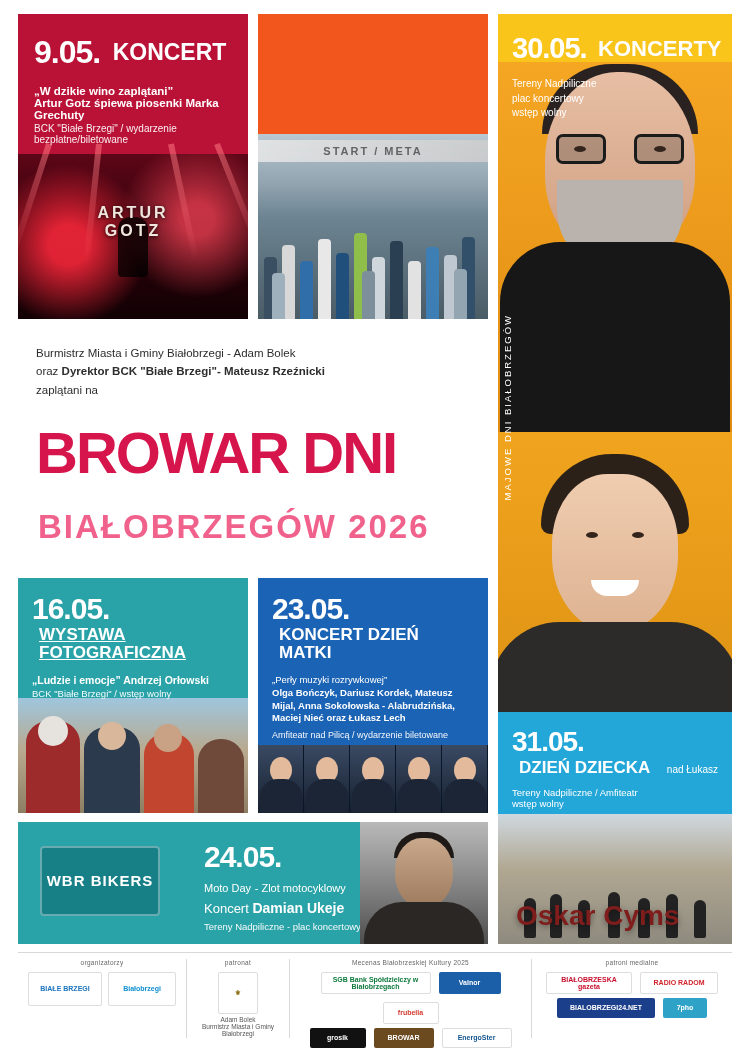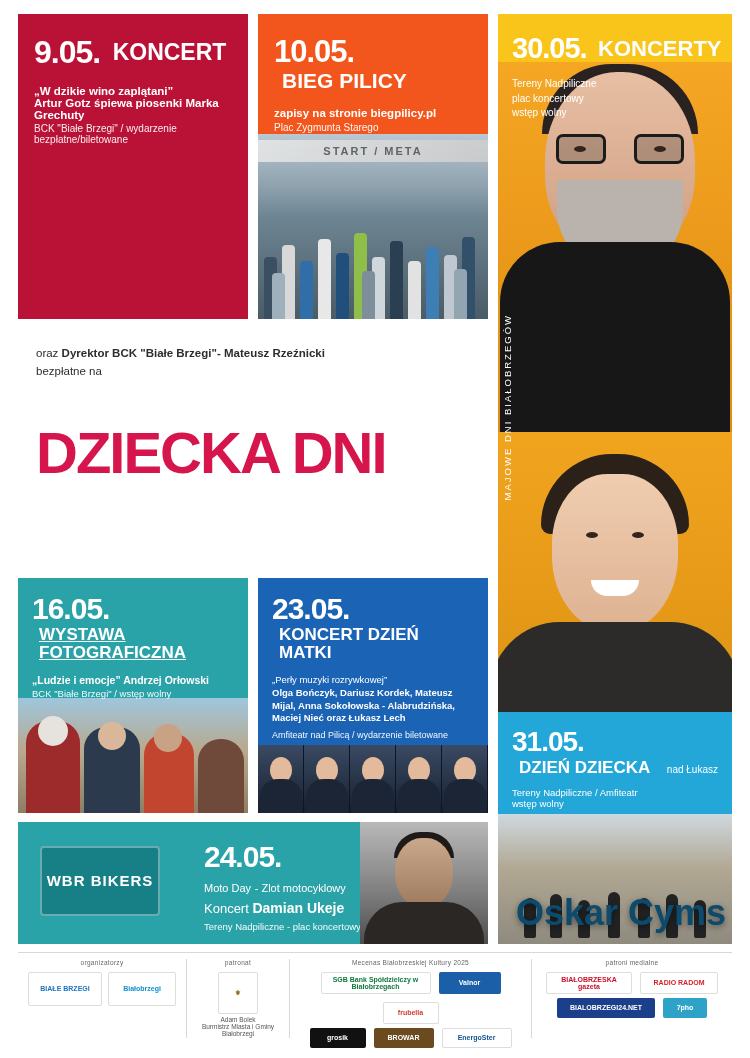--- a/index.html
+++ b/index.html
@@ -146,21 +146,21 @@
     position:absolute; left:50%; top:148px; transform:translateX(-50%);
     width:48px; height:16px; border-radius:0 0 30px 30px; background:#fff;
   }
   #c-right .cyms-body{
     position:absolute; left:50%; top:190px; transform:translateX(-50%);
     width:250px; height:190px; border-radius:70px 70px 0 0;
     background:#2c2b2a;
   }
   #c-right .cyms-name{
     position:absolute; left:18px; bottom:14px; z-index:5;
-    color:#0c4a6e; font-size:36px; font-weight:700; line-height:.95;
+    color:#7f1d1d; font-size:28px; font-weight:700; line-height:.95;
     text-shadow:0 2px 6px rgba(0,0,0,.45);
   }
   #c-right .eye{ position:absolute; width:12px; height:6px; border-radius:50%; background:#33251c; }
 
   
   #block-invite{
     position:absolute; left:36px; top:344px; width:430px;
     color:#2d2d2d; font-size:11.5px; line-height:1.6;
   }
   #block-invite .b{ font-weight:700; }
@@ -274,20 +274,28 @@
   .logoBox{ display:flex; align-items:center; justify-content:center; gap:6px; margin-top:6px; flex-wrap:wrap;}
   .lgo{ border-radius:2px; display:flex; align-items:center; justify-content:center;
         font-weight:700; color:#fff; font-size:7px; text-align:center; line-height:1.05; padding:2px 4px;}
 </style>
 </head>
 <body>
 
 <div class="poster">
 
   <div class="card" id="c-koncert905">
+    <div class="photo">
+      <div class="beam" style="left:28px; transform:rotate(18deg);"></div>
+      <div class="beam" style="left:78px; transform:rotate(6deg);"></div>
+      <div class="beam" style="left:150px; transform:rotate(-12deg);"></div>
+      <div class="beam" style="left:196px; transform:rotate(-22deg);"></div>
+      <div class="stagefig"></div>
+      <div class="namebox">ARTUR GOTZ</div>
+    </div>
     <div class="hdr">
       <span class="date">9.05.</span>
       <span class="ttl">KONCERT</span>
       <div class="l1">„W dzikie wino zaplątani”</div>
       <div class="l2">Artur Gotz śpiewa piosenki Marka Grechuty</div>
       <div class="l3">BCK "Białe Brzegi" / wydarzenie bezpłatne/biletowane</div>
     </div>
   </div>
 
   <div class="card" id="c-bieg">
@@ -304,26 +312,20 @@
         <div class="runner" style="left:132px;height:78px; background:#2a3f52;"></div>
         <div class="runner" style="left:150px;height:58px; background:#e2e2e2;"></div>
         <div class="runner" style="left:168px;height:72px; background:#3d7fb5;"></div>
         <div class="runner" style="left:186px;height:64px; background:#bfc8d0;"></div>
         <div class="runner" style="left:204px;height:82px; background:#33506a;"></div>
         <div class="runner" style="left:14px; height:46px; background:#9fb0bd;"></div>
         <div class="runner" style="left:104px;height:48px; background:#7e8f9c;"></div>
         <div class="runner" style="left:196px;height:50px; background:#94a5b2;"></div>
       </div>
     </div>
-    <div class="hdr">
-      <span class="date">10.05.</span>
-      <span class="ttl">BIEG PILICY</span>
-      <div class="l1">zapisy na stronie biegpilicy.pl</div>
-      <div class="l2">Plac Zygmunta Starego</div>
-    </div>
   </div>
 
   <div class="card" id="c-right">
     <div class="top"></div>
 
     <div class="keke-photo">
       <div class="keke-hair"></div>
       <div class="keke-head"></div>
       <div class="keke-beard"></div>
       <div class="keke-glasses">
@@ -350,27 +352,29 @@
     <div class="hdr">
       <span class="date">30.05.</span>
       <span class="ttl">KONCERTY</span>
       <div class="l1">Tereny Nadpiliczne</div>
       <div class="l1" style="margin-top:0">plac koncertowy</div>
       <div class="l1" style="margin-top:0">wstęp wolny</div>
     </div>
   </div>
 
   <div id="block-invite">
+    <div>Burmistrz Miasta i Gminy Białobrzegi - Adam Bolek</div>
     <div>
       <span>oraz </span><span class="b">Dyrektor BCK "Białe Brzegi"- Mateusz Rzeźnicki</span>
     </div>
-    <div>bezpłatne na</div>
-  </div>
-
-  <div id="title-main">DZIECKA DNI</div>
+    <div>zaplątani na</div>
+  </div>
+
+  <div id="title-main">BROWAR DNI</div>
+  <div id="title-sub">BIAŁOBRZEGÓW 2026</div>
 
   <div class="card" id="c-wystawa">
     <div class="photo">
       <div class="pers" style="left:8px;  width:54px; height:92px; background:#9d2b2b;"></div>
       <div class="pers" style="left:66px; width:56px; height:86px; background:#2b3a4d;"></div>
       <div class="pers" style="left:126px;width:50px; height:80px; background:#c2462f;"></div>
       <div class="pers" style="left:180px;width:46px; height:74px; background:#6f4a3a;"></div>
       <div class="pers" style="left:20px; top:18px; width:30px; height:30px; border-radius:50%; background:#e6e3de;"></div>
       <div class="pers" style="left:80px; top:24px; width:28px; height:28px; border-radius:50%; background:#d8b79a;"></div>
       <div class="pers" style="left:136px;top:26px; width:28px; height:28px; border-radius:50%; background:#c9a184;"></div>

